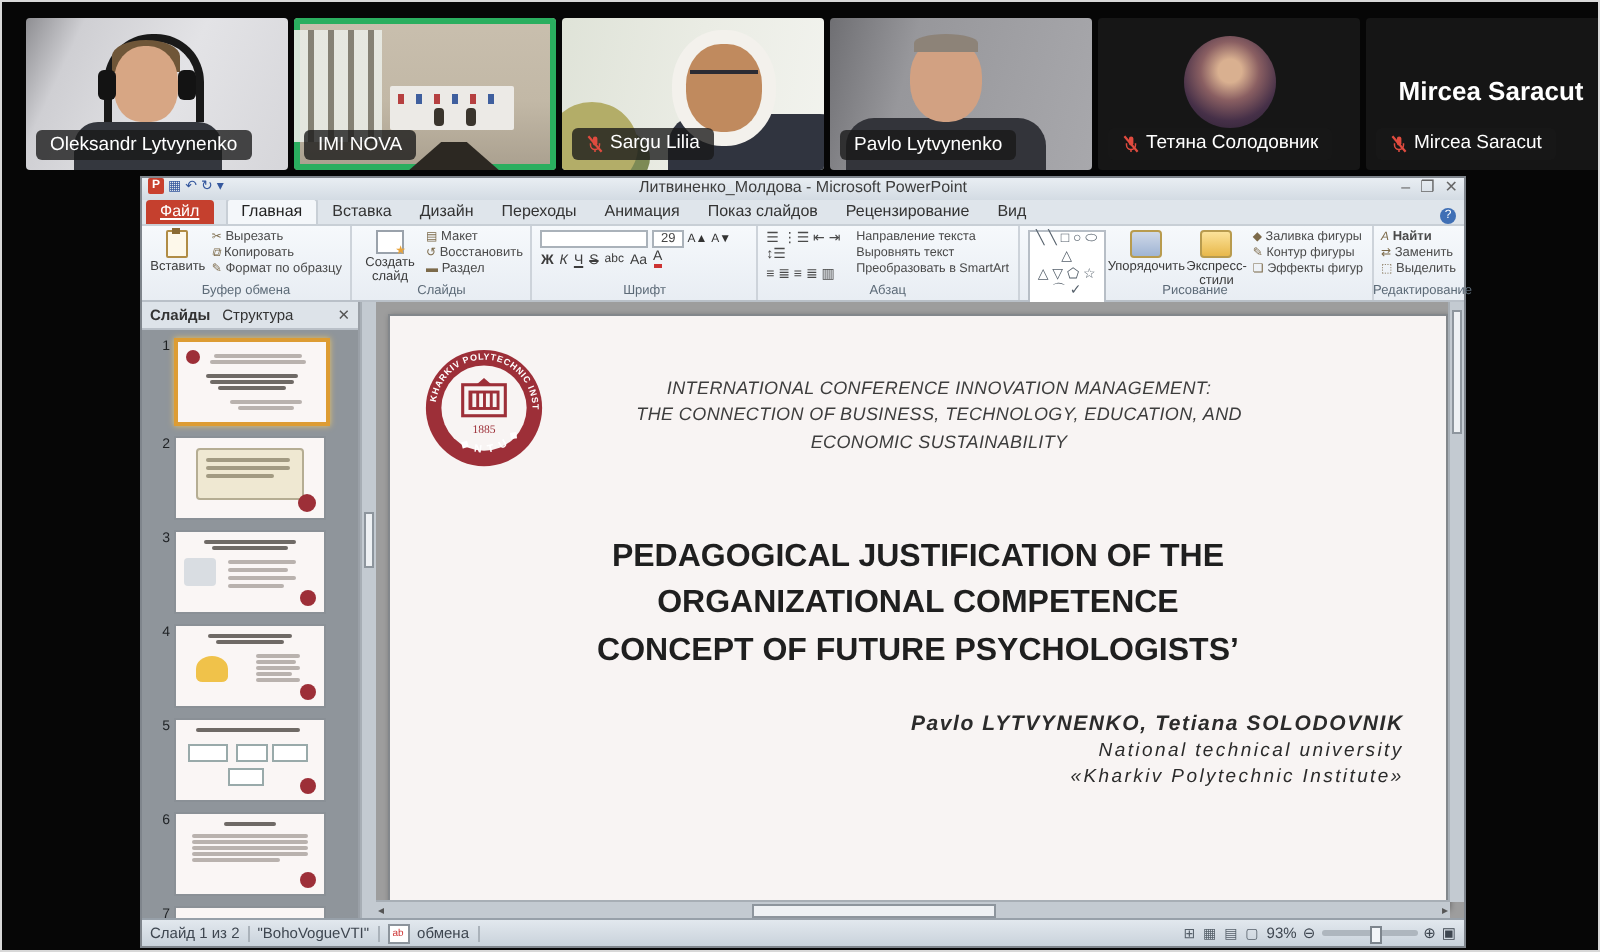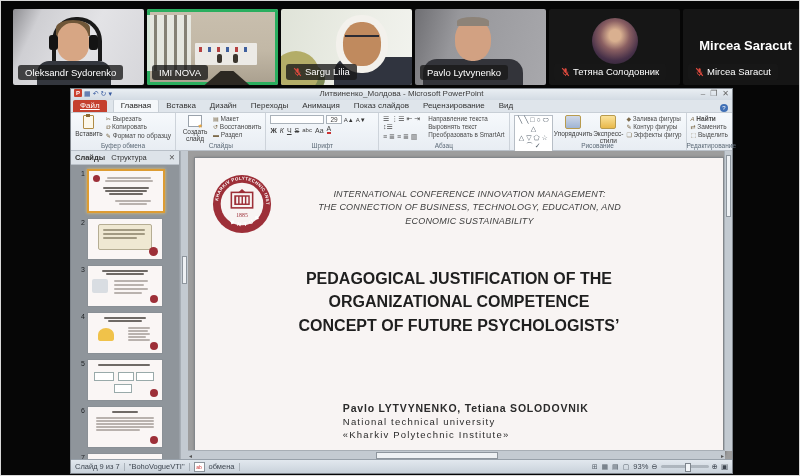--- a/index.html
+++ b/index.html
@@ -114,21 +114,21 @@
   .seal{position:absolute;border-radius:50%;background:#9d2f38;}
   .scrollv{width:7px;background:#c3cad1;border-left:1px solid #a7aeb5;position:relative;}
   .scrollv .vth{position:absolute;left:1px;right:1px;top:34%;height:26px;background:#eef1f4;border:1px solid #8d959d;}
   .main{flex:1;position:relative;background:#9d9d9d;}
   .slide{position:absolute;left:6px;top:6px;width:528px;height:295px;background:#f8f4f3;
          border:1px solid #83878b;box-shadow:1px 1px 3px rgba(0,0,0,.4);}
   .conf{position:absolute;left:17%;top:10%;width:70%;text-align:center;font-style:italic;
         font-size:9px;line-height:1.55;color:#3d3d3d;letter-spacing:.2px;}
   .slidetitle{position:absolute;left:7%;top:37%;width:86%;text-align:center;font-weight:bold;
               font-size:16px;line-height:1.45;color:#1f1f1f;}
-  .authors{position:absolute;left:28%;top:67%;width:68%;text-align:left;color:#2b2b2b;margin-top:46px;}
+  .authors{position:absolute;left:28%;top:67%;width:68%;text-align:right;font-style:italic;color:#2b2b2b;}
   .authors .a1{font-weight:bold;font-size:10.5px;letter-spacing:.8px;}
   .authors .a2{font-size:9.5px;letter-spacing:1.2px;margin-top:2px;}
   .logo{position:absolute;left:3%;top:5%;}
   .hscroll{position:absolute;left:0;right:7px;bottom:0;height:8px;background:#c3cad1;border-top:1px solid #a7aeb5;
            display:flex;align-items:center;justify-content:space-between;font-size:6px;color:#555;padding:0 1px;}
   .hth{position:absolute;left:35%;width:120px;top:1px;height:5px;background:#eef1f4;border:1px solid #8d959d;}
   .vscroll2{position:absolute;right:0;top:0;bottom:8px;width:7px;background:#c3cad1;border-left:1px solid #a7aeb5;}
   .vscroll2 .vth{position:absolute;left:1px;right:1px;top:4px;height:60px;background:#eef1f4;border:1px solid #8d959d;}
 </style>
 </head>
@@ -139,21 +139,21 @@
 <div class="strip">
 
   <div class="tile t1">
     <div class="body"></div>
     <div class="phones"></div>
     <div class="hair"></div>
     <div class="head"></div>
     <div class="cupL"></div>
     <div class="cupR"></div>
     <div class="nametag">
-      <span>Oleksandr Sydorenko</span>
+      <span>Oleksandr Lytvynenko</span>
     </div>
   </div>
 
   <div class="tile t2 active">
     <div class="win"></div>
     <div class="banner"></div>
     <div class="dots"></div>
     <div class="fig" style="left:70px"></div>
     <div class="fig" style="left:86px"></div>
     <div class="floor"></div>
@@ -488,21 +488,21 @@
         </div>
       <div class="hscroll">
         <span>◂</span>
         <span class="hth"></span>
         <span>▸</span>
       </div>
     </div>
   </div>
 
   <div class="status">
-    <span>Слайд 9 из 7</span>
+    <span>Слайд 1 из 2</span>
     <span class="sep"></span>
     <span>"BohoVogueVTI"</span>
     <span class="sep"></span>
     <span class="spellico">ab</span>
     <span>обмена</span>
     <span class="sep"></span>
     <div class="statr">
       <span class="viewicons">⊞ ▦ ▤ ▢</span>
       <span>93%</span>
       <span>⊖</span>

